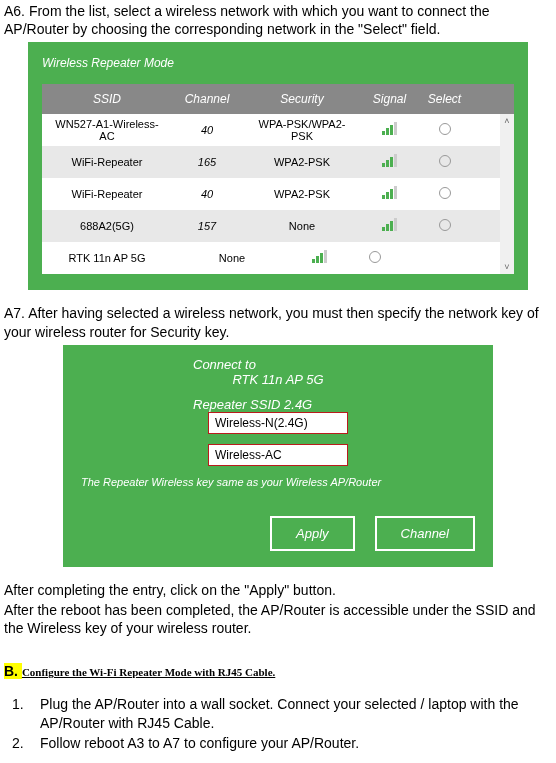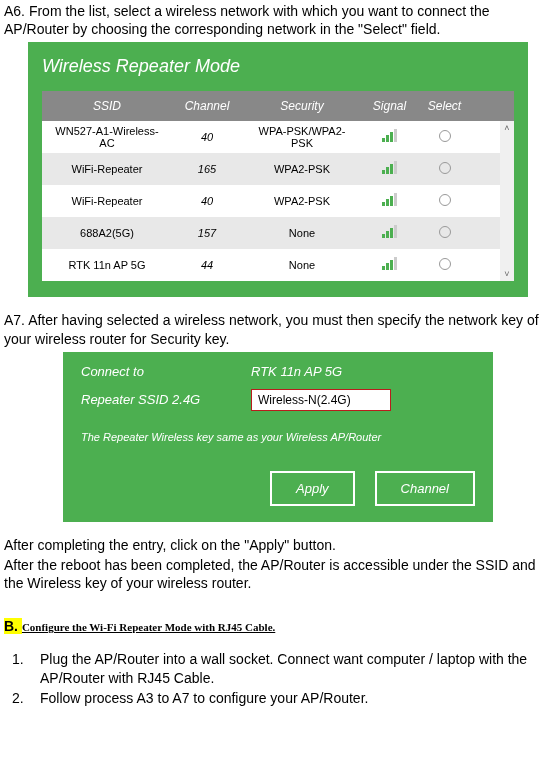--- a/index.html
+++ b/index.html
@@ -16,21 +16,21 @@
     
     
     .screenshot1 {
       width: 500px;
       margin: 4px auto 14px;
       background: #4CAF50;
       padding: 10px 0 16px;
     }
     .screenshot1-title {
       color: #fff;
-      font-size: 18px;
+      font-size: 12px;
       font-style: italic;
       padding: 4px 14px 14px;
     }
     .table-wrap {
       background: #fff;
       margin: 0 14px;
       position: relative;
     }
     .table-header {
       background: #888;
@@ -92,20 +92,21 @@
       background: #4CAF50;
       padding: 12px 18px 16px;
     }
     .form-row {
       display: flex;
       align-items: center;
       margin-bottom: 10px;
       color: #fff;
       font-size: 13px;
       font-style: italic;
+      flex-direction: column;
     }
     .form-label { width: 170px; }
     .form-value { flex: 1; }
     .form-input {
       background: #fff;
       color: #000;
       font-style: normal;
       padding: 3px 6px;
       font-size: 12px;
       width: 140px;
@@ -207,21 +208,20 @@
         <div class="td col-signal"><span class="signal-bars">
               <span class="bar bar1"></span>
               <span class="bar bar2"></span>
               <span class="bar bar3"></span>
               <span class="bar bar4"></span>
             </span></div>
         <div class="td col-select"><span class="radio-circle"></span></div>
       </div>
       <div class="table-row">
         <div class="td col-ssid">RTK 11n AP 5G</div>
-        <div class="td col-channel">44</div>
         <div class="td col-security">None</div>
         <div class="td col-signal"><span class="signal-bars">
               <span class="bar bar1"></span>
               <span class="bar bar2"></span>
               <span class="bar bar3"></span>
               <span class="bar bar4"></span>
             </span></div>
         <div class="td col-select"><span class="radio-circle"></span></div>
       </div>
       <div class="scroll-track">
@@ -240,35 +240,36 @@
 <div class="screenshot2">
   <div class="form-row">
     <div class="form-label">Connect to</div>
     <div class="form-value">RTK 11n AP 5G</div>
   </div>
   <div class="form-row">
     <div class="form-label">Repeater SSID 2.4G</div>
     <div class="form-value"><span class="form-input">Wireless-N(2.4G)</span></div>
   </div>
   <div class="form-row">
+    <div class="form-value"><span class="form-input">Wireless-AC</span></div>
   </div>
   <div class="note">The Repeater Wireless key same as your Wireless AP/Router</div>
   <div class="button-row">
     <div class="btn">Apply</div>
     <div class="btn">Channel</div>
   </div>
 </div>
 
 <p class="para">
   <span>After completing the entry, click on the "</span><span class="bold">Apply</span><span>" button.</span>
 </p>
 <p class="para">After the reboot has been completed, the AP/Router is accessible under the SSID and the Wireless key of your wireless router.</p>
 
 <div class="section-b">
   <span class="section-b-heading">B. </span><span class="section-b-text">Configure the Wi-Fi Repeater Mode with RJ45 Cable.</span>
 </div>
 
 <p class="numbered">
-  <span class="num">1.</span><span>Plug the AP/Router into a wall socket. Connect want computer / laptop with the AP/Router with RJ45 Cable.</span>
+  <span class="num">1.</span><span>Plug the AP/Router into a wall socket. Connect your selected / laptop with the AP/Router with RJ45 Cable.</span>
 </p>
 <p class="numbered">
-  <span class="num">2.</span><span>Follow process </span><span class="bold">A3 to A7</span><span> to configure your AP/Router.</span>
+  <span class="num">2.</span><span>Follow reboot </span><span class="bold">A3 to A7</span><span> to configure your AP/Router.</span>
 </p>
 
 </body></html>

